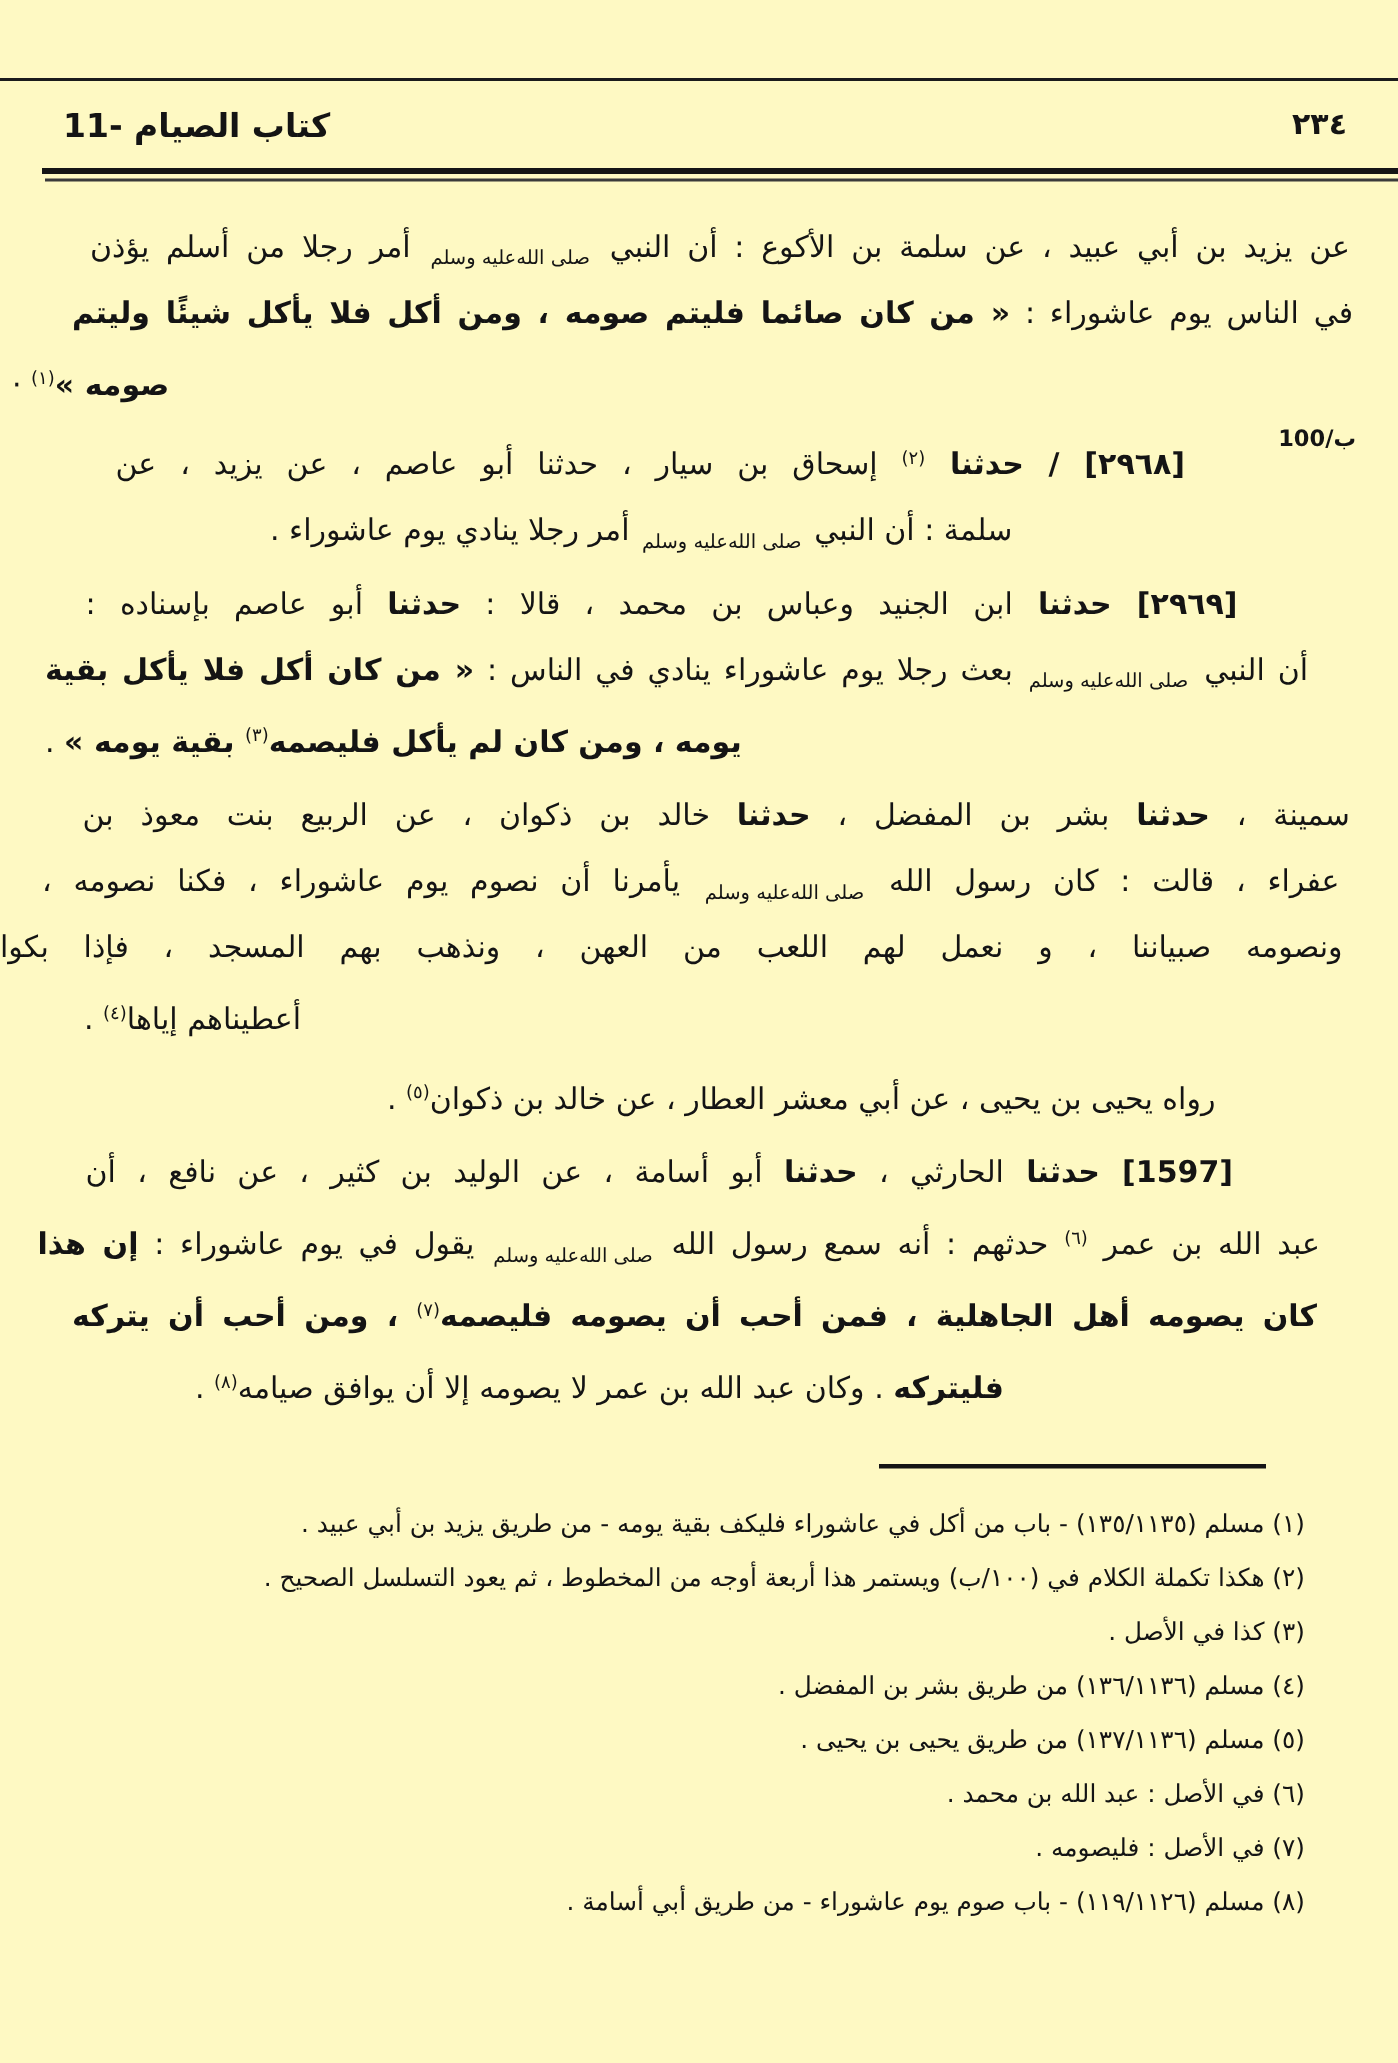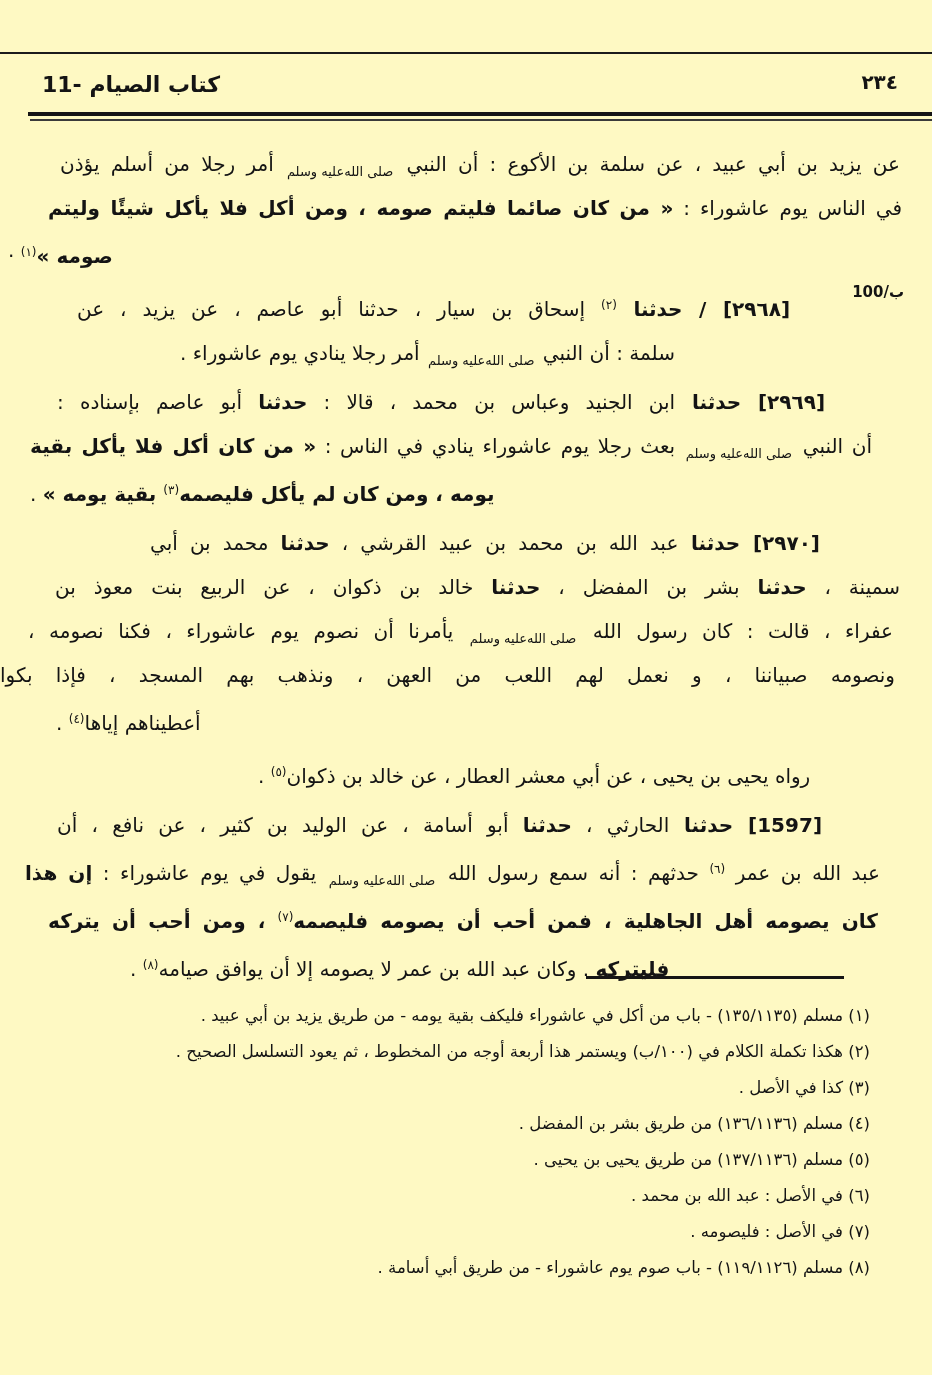--- a/index.html
+++ b/index.html
@@ -88,21 +88,20 @@
       </div>
       <div class="para">
         <div class="line j" style="padding-left: 57px; padding-right: 107px;"><span class="b">[٢٩٦٩] حدثنا </span><span>ابن الجنيد وعباس بن محمد ، قالا : </span><span class="b">حدثنا</span><span> أبو عاصم بإسناده :</span></div>
         <div class="line j" style="padding-left: 30px; padding-right: 60px;"><span>أن النبي </span><span class="saw">
             <span>صلى الله</span>
             <span>عليه وسلم</span>
           </span><span> بعث رجلا يوم عاشوراء ينادي في الناس : </span><span class="b">« من كان أكل فلا يأكل بقية</span></div>
         <div class="line l" style="padding-left: 30px;"><span class="b">يومه ، ومن كان لم يأكل فليصمه</span><span class="sup">(٣)</span><span class="b"> بقية يومه »</span><span> .</span></div>
       </div>
       <div class="para">
-        <div class="line j" style="padding-left: 150px; padding-right: 112px;"><span class="b">[٢٩٧٠] حدثنا </span><span>عبد الله بن محمد بن عبيد القرشي ، </span><span class="b">حدثنا</span><span> محمد بن أبي</span></div>
         <div class="line j" style="padding-left: 55px; padding-right: 32px;"><span>سمينة ، </span><span class="b">حدثنا</span><span> بشر بن المفضل ، </span><span class="b">حدثنا</span><span> خالد بن ذكوان ، عن الربيع بنت معوذ بن</span></div>
         <div class="line j" style="padding-left: 28px; padding-right: 39px;"><span>عفراء ، قالت : كان رسول الله </span><span class="saw">
             <span>صلى الله</span>
             <span>عليه وسلم</span>
           </span><span> يأمرنا أن نصوم يوم عاشوراء ، فكنا نصومه ،</span></div>
         <div class="line j" style="padding-right: 37px;"><span>ونصومه صبياننا ، و نعمل لهم اللعب من العهن ، ونذهب بهم المسجد ، فإذا بكوا</span></div>
         <div class="line l" style="padding-left: 24px; margin-left: 32px;"><span>أعطيناهم إياها</span><span class="sup">(٤)</span><span> .</span></div>
       </div>
       <div class="para">
         <div class="line l" style="padding-left: 258px;"><span>رواه يحيى بن يحيى ، عن أبي معشر العطار ، عن خالد بن ذكوان</span><span class="sup">(٥)</span><span> .</span></div>

